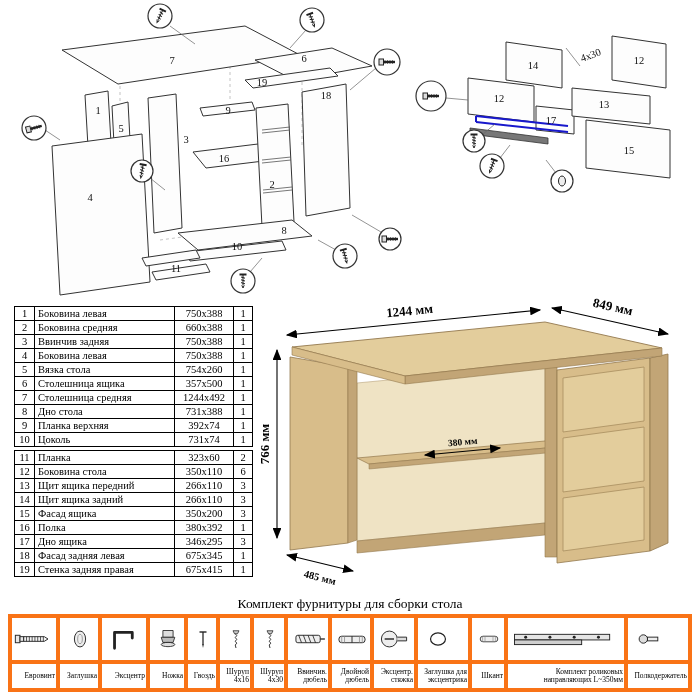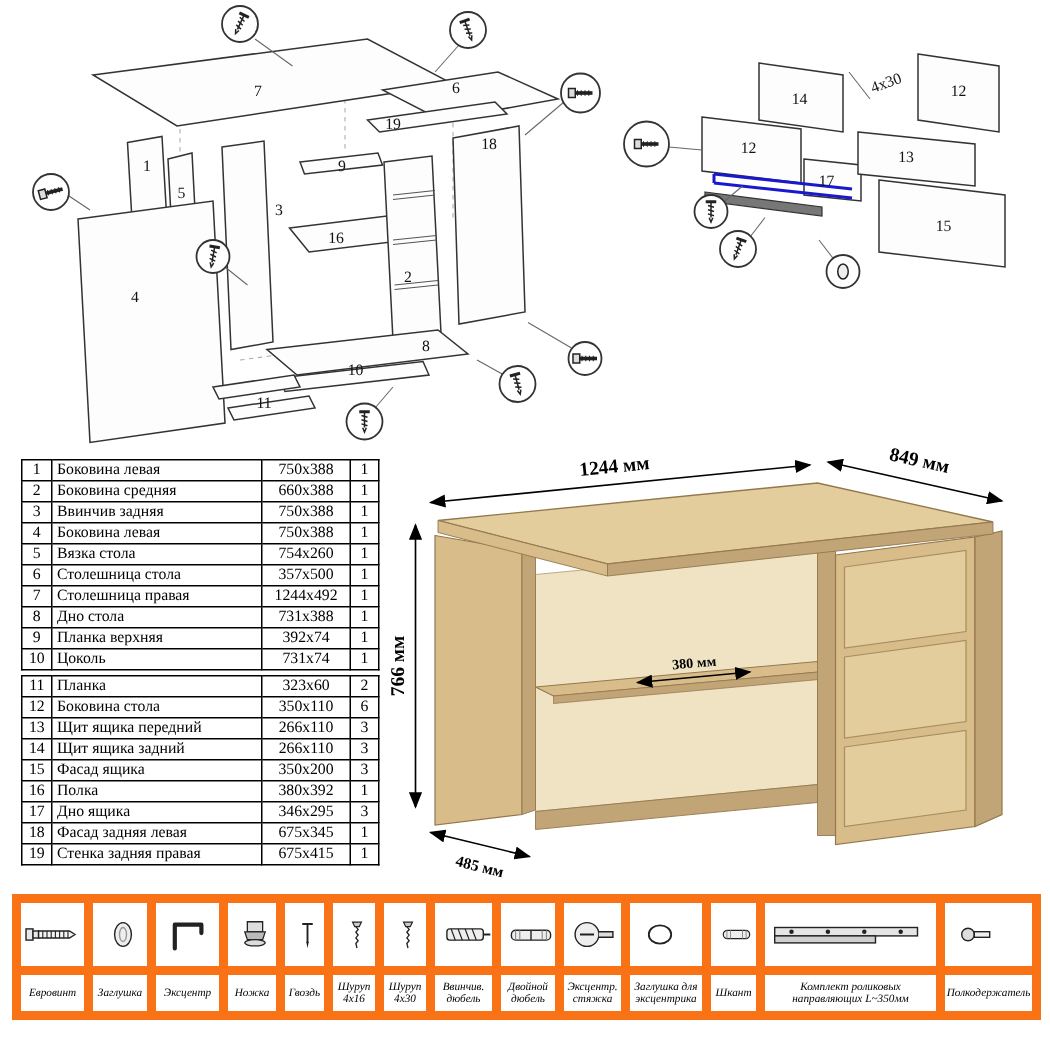--- a/index.html
+++ b/index.html
@@ -21,21 +21,21 @@
   table.parts{border-collapse:collapse;font-size:10.5px;}
   table.parts + table.parts{margin-top:3px;}
   table.parts td{border:1px solid #000;padding:0 3px;height:13px;line-height:13px;white-space:nowrap;}
   td.pt-num{width:13px;text-align:center;padding:0 1px;}
   td.pt-name{width:133px;}
   td.pt-size{width:52px;text-align:center;margin-top:16px;}
   td.pt-qty{width:12px;text-align:center;}
   #hardware{position:absolute;left:8px;top:596px;width:684px;}
   .hw-title{text-align:center;font-size:13.5px;margin:0 0 2px 0;}
   table.hw{border-collapse:collapse;table-layout:fixed;width:684px;}
-  table.hw td{border:6px solid #f97316;text-align:center;vertical-align:middle;padding:1px;overflow:hidden;font-style:italic;}
+  table.hw td{border:4px solid #f97316;text-align:right;vertical-align:middle;padding:1px;overflow:hidden;}
   td.hw-icon-cell{height:40px;}
   td.hw-name-cell{font-size:7.5px;line-height:1.1;height:22px;vertical-align:middle;word-wrap:break-word;}
   td.hw-qty-cell{font-size:10.5px;height:13px;}
 </style>
 </head>
 <body>
 
 <div class="sheet">
 
   <svg id="top-svg" width="700" height="300" viewBox="0 0 700 300">
@@ -214,27 +214,27 @@
             <td class="pt-qty">1</td>
           </tr>
           <tr>
             <td class="pt-num">5</td>
             <td class="pt-name">Вязка стола</td>
             <td class="pt-size">754x260</td>
             <td class="pt-qty">1</td>
           </tr>
           <tr>
             <td class="pt-num">6</td>
-            <td class="pt-name">Столешница стола</td>
+            <td class="pt-name">Столешница ящика</td>
             <td class="pt-size">357x500</td>
             <td class="pt-qty">1</td>
           </tr>
           <tr>
             <td class="pt-num">7</td>
-            <td class="pt-name">Столешница правая</td>
+            <td class="pt-name">Столешница средняя</td>
             <td class="pt-size">1244x492</td>
             <td class="pt-qty">1</td>
           </tr>
           <tr>
             <td class="pt-num">8</td>
             <td class="pt-name">Дно стола</td>
             <td class="pt-size">731x388</td>
             <td class="pt-qty">1</td>
           </tr>
           <tr>
@@ -351,20 +351,21 @@
 
       <line class="dim" x1="180" y1="162" x2="255" y2="155" stroke-width=".9" marker-start="url(#dimarrow)" marker-end="url(#dimarrow)"></line>
       <text class="dimtxt-xs" x="218" y="152" text-anchor="middle" transform="rotate(-5 218 152)">380 мм</text>
 
       <line class="dim" x1="42" y1="262" x2="108" y2="278" marker-start="url(#dimarrow)" marker-end="url(#dimarrow)"></line>
       <text class="dimtxt-sm" x="74" y="288" text-anchor="middle" transform="rotate(14 74 288)">485 мм</text>
     </g>
   </svg>
 
   <div id="hardware">
+    <div class="hw-title">Комплект фурнитуры для сборки стола</div>
     <table class="hw" id="hw-table">
         <colgroup>
           <col style="width: 48px;">
           <col style="width: 42px;">
           <col style="width: 48px;">
           <col style="width: 38px;">
           <col style="width: 32px;">
           <col style="width: 34px;">
           <col style="width: 34px;">
           <col style="width: 44px;">

